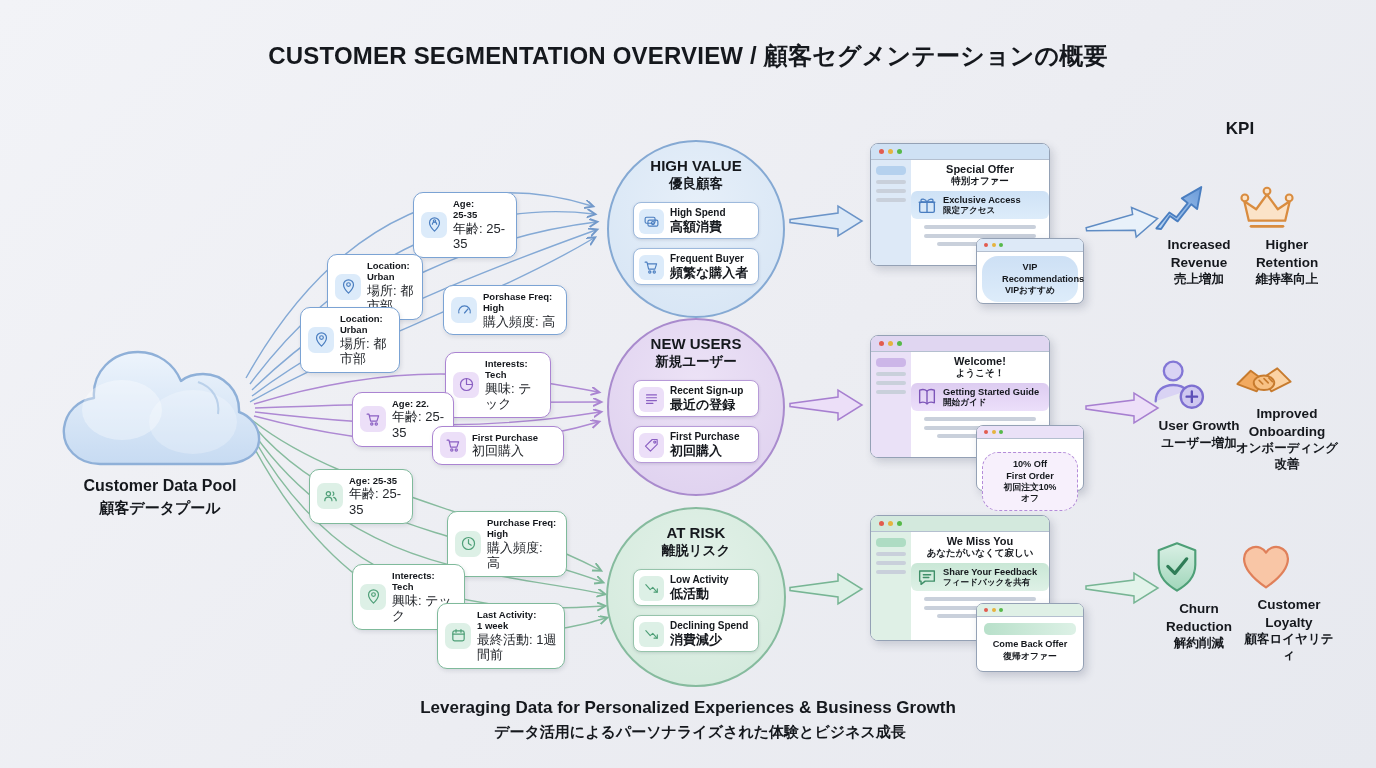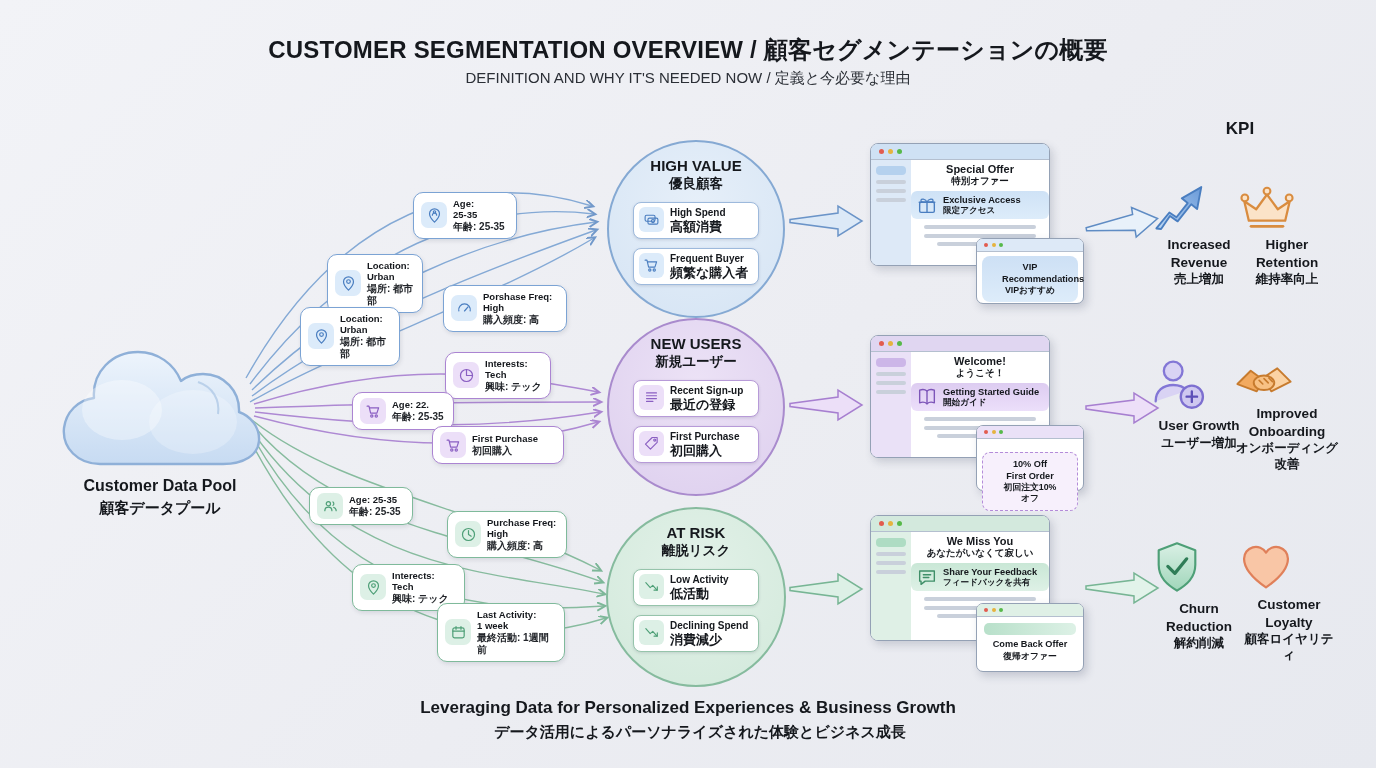--- a/index.html
+++ b/index.html
@@ -4,48 +4,48 @@
 <style>
   html,body{margin:0;padding:0;}
   #canvas{
     position:relative;width:1376px;height:768px;overflow:hidden;
     background:linear-gradient(135deg,#f2f3f7 0%,#ecedf2 55%,#e7e9ef 100%);
     font-family:"Liberation Sans","DejaVu Sans",sans-serif;color:#15181d;
   }
   .abs{position:absolute;}
   svg{display:block;}
   
-  .h-title{top:34px;left:0;width:100%;text-align:center;font-size:24px;font-weight:800;letter-spacing:.2px;}
+  .h-title{top:40px;left:0;width:100%;text-align:center;font-size:24px;font-weight:800;letter-spacing:.2px;}
   .h-sub{top:69px;left:0;width:100%;text-align:center;font-size:15px;font-weight:500;color:#2b2f36;}
   .f-en{top:698px;left:0;width:100%;text-align:center;font-size:17px;font-weight:800;}
   .f-jp{top:723px;left:0;width:100%;text-align:center;font-size:15px;font-weight:800;padding-left:12px;}
   
   .cloud-label{top:474px;left:30px;width:260px;text-align:center;font-weight:800;font-size:16px;line-height:1.45;}
   .cloud-label .jp{font-size:15px;}
   
   .tag{display:flex;align-items:center;gap:6px;background:#ffffff;border-radius:10px;
        padding:5px 7px;box-shadow:1px 2px 4px rgba(70,80,100,.14);}
   .tag .ibox{flex:0 0 auto;width:26px;height:26px;border-radius:7px;display:flex;align-items:center;justify-content:center;}
   .tag .txt{line-height:1.2;}
   .tag .en{font-size:9.5px;font-weight:800;}
-  .tag .jp{font-size:10px;font-weight:700;color:#23262b;}
+  .tag .jp{font-size:13px;font-weight:400;color:#23262b;}
   .tag.c-blue{border:1.5px solid #7ba3d4;margin-top:20px;}
   .tag.c-blue .ibox{background:#dcebfa;}
   .tag.c-purple{border:1.5px solid #ab84d2;}
   .tag.c-purple .ibox{background:#ecdff8;}
   .tag.c-green{border:1.5px solid #7fba9b;}
   .tag.c-green .ibox{background:#ddf0e6;}
   
   .segc{border-radius:50%;text-align:center;}
   .segc .t-en{font-size:15px;font-weight:800;margin-top:15px;}
   .segc .t-jp{font-size:13.5px;font-weight:800;margin-top:1px;}
   .segc.c-blue{background:radial-gradient(circle at 50% 35%,#e6eff9,#d5e4f4);border:2px solid #85a9d3;}
   .segc.c-purple{background:radial-gradient(circle at 50% 35%,#ece2f6,#ddcfee);border:2px solid #a98bcd;}
   .segc.c-green{background:radial-gradient(circle at 50% 35%,#e2f1e8,#d2e9db);border:2px solid #86bb9e;}
-  .badge{display:flex;align-items:flex-start;gap:6px;background:#fff;border-radius:8px;margin:9px auto 0;
+  .badge{display:flex;align-items:flex-end;gap:6px;background:#fff;border-radius:8px;margin:9px auto 0;
          width:114px;padding:4px 5px;text-align:left;box-shadow:0 1px 3px rgba(70,80,100,.18);}
   .badge .ibox{flex:0 0 auto;width:25px;height:25px;border-radius:6px;display:flex;align-items:center;justify-content:center;}
   .badge .en{font-size:10px;font-weight:800;line-height:1.15;}
   .badge .jp{font-size:13px;font-weight:700;line-height:1.2;}
   .segc.c-blue .badge{border:1px solid #9db9dc;} .segc.c-blue .ibox{background:#dcebfa;}
   .segc.c-purple .badge{border:1px solid #b79ad8;} .segc.c-purple .ibox{background:#ecdff8;}
   .segc.c-green .badge{border:1px solid #96c4ab;} .segc.c-green .ibox{background:#ddf0e6;}
   
   .win{background:#fff;border:1.5px solid #94a1b5;border-radius:8px;box-shadow:3px 4px 8px rgba(60,70,95,.20);}
   .win .bar{height:15px;display:flex;align-items:center;gap:4px;padding-left:8px;
@@ -70,21 +70,21 @@
   .win.c-green .bar{background:#d3e9dd;} .win.c-green .side{background:#dff0e6;} .win.c-green .pill{background:#aedcc3;}
   .win.c-green .banner{background:linear-gradient(180deg,#c9e7d6,#def1e6);}
   
   .pop{background:#fff;border:1.5px solid #94a1b5;border-radius:7px;box-shadow:3px 4px 8px rgba(60,70,95,.22);z-index:4;}
   .pop .bar{height:12px;border-radius:5.5px 5.5px 0 0;display:flex;align-items:center;gap:3.5px;padding-left:7px;border-bottom:1px solid #b4bfcf;}
   .pop .dot{width:4px;height:4px;}
   .pop .inner{padding:4px 5px;text-align:center;}
   .pop .en{font-size:9.2px;font-weight:800;line-height:1.25;}
   .pop .jp{font-size:8.8px;font-weight:700;line-height:1.25;}
   .pop.c-blue .bar{background:#dde9f7;}
-  .pop .fillbox{border-radius:8px;padding:6px 20px;}
+  .pop .fillbox{border-radius:16px;padding:6px 20px;}
   .pop.c-blue .fillbox{background:linear-gradient(180deg,#cde0f5,#ddecfa);}
   .pop.c-purple .bar{background:#eae1f7;}
   .pop.c-purple .fillbox{background:#f7f0fc;border:1.3px dashed #b48cd9;margin-top:9px;}
   .pop.c-green .bar{background:#dff0e6;}
   .gradbar{height:12px;border-radius:5px;margin:2px 2px 4px 2px;background:linear-gradient(90deg,#b8e0ca,#ddf1e6);}
   
   .kpi-head{font-size:17px;font-weight:800;}
   .kpi-item{text-align:center;}
   .kpi-item .lbl{font-size:13.5px;font-weight:800;line-height:1.3;margin-top:4px;}
   .kpi-item .jp{font-size:12.5px;font-weight:800;line-height:1.3;}
@@ -213,21 +213,20 @@
     <path d="M790 219.5 L838 213 L838 206 L862 221 L838 236 L838 229 L790 222.5 Z" fill="#dce9f7" stroke="#6b94c8" stroke-width="1.5"></path>
     <path d="M790 403.5 L838 397 L838 390 L862 405 L838 420 L838 413 L790 406.5 Z" fill="#ecdff8" stroke="#a77fd0" stroke-width="1.5"></path>
     <path d="M790 587.5 L838 581 L838 574 L862 589 L838 604 L838 597 L790 590.5 Z" fill="#ddf0e6" stroke="#77b594" stroke-width="1.5"></path>
 
     <path transform="rotate(-9 1123 224)" d="M1086 222 L1134 216 L1134 209 L1158 224 L1134 239 L1134 232 L1086 225 Z" fill="#e8f1fa" stroke="#5f8cc4" stroke-width="1.5"></path>
     <path d="M1086 406 L1134 400 L1134 393 L1158 408 L1134 423 L1134 416 L1086 409 Z" fill="#eddff8" stroke="#a77fd0" stroke-width="1.5"></path>
     <path d="M1086 586 L1134 580 L1134 573 L1158 588 L1134 603 L1134 596 L1086 589 Z" fill="#e2f3ea" stroke="#77b594" stroke-width="1.5"></path>
   </svg>
 
   <div class="abs h-title">CUSTOMER SEGMENTATION OVERVIEW / 顧客セグメンテーションの概要</div>
-  <div class="abs h-sub">DEFINITION AND WHY IT'S NEEDED NOW / 定義と今必要な理由</div>
 
   <svg class="abs" style="left:48px;top:332px" width="222" height="152" viewBox="0 0 222 152">
     <path d="M175 132 H52 C30 132 14 116 16 96 C18 80 30 68 46 66 C44 40 64 20 90 20 C110 20 126 32 133 49 C139 44 147 42 155 42 C176 42 192 59 191 80 C203 84 212 96 211 109 C210 123 196 132 175 132 Z" fill="url(#gCloud)" stroke="#8fb0d8" stroke-width="2.4" stroke-linejoin="round"></path>
     <ellipse cx="74" cy="78" rx="40" ry="30" fill="#ffffff" opacity="0.35"></ellipse>
     <ellipse cx="145" cy="90" rx="44" ry="32" fill="#ffffff" opacity="0.25"></ellipse>
     <path d="M150 50 C165 55 172 68 170 82" stroke="#aac4e4" stroke-width="2" fill="none" opacity="0.7"></path>
   </svg>
   <div class="abs cloud-label">
     <div>Customer Data Pool</div>
     <div class="jp">顧客データプール</div>
@@ -308,21 +307,21 @@
     <span class="ibox">
         <svg width="17" height="17" stroke="#8a5fc2" stroke-width="1.7" stroke-linecap="round" stroke-linejoin="round">
           <use href="#i-shopping-cart"></use>
         </svg>
       </span>
     <span class="txt">
         <div class="en">First Purchase</div>
         <div class="jp">初回購入</div>
       </span>
   </div>
-  <div class="abs tag c-green" style="left:309px;top:487px;width:88px">
+  <div class="abs tag c-green" style="left:309px;top:469px;width:88px">
     <span class="ibox">
         <svg width="17" height="17" stroke="#4e9f77" stroke-width="1.7" stroke-linecap="round" stroke-linejoin="round">
           <use href="#i-people"></use>
         </svg>
       </span>
     <span class="txt">
         <div class="en">Age: 25-35</div>
         <div class="jp">年齢: 25-35</div>
       </span>
   </div>

